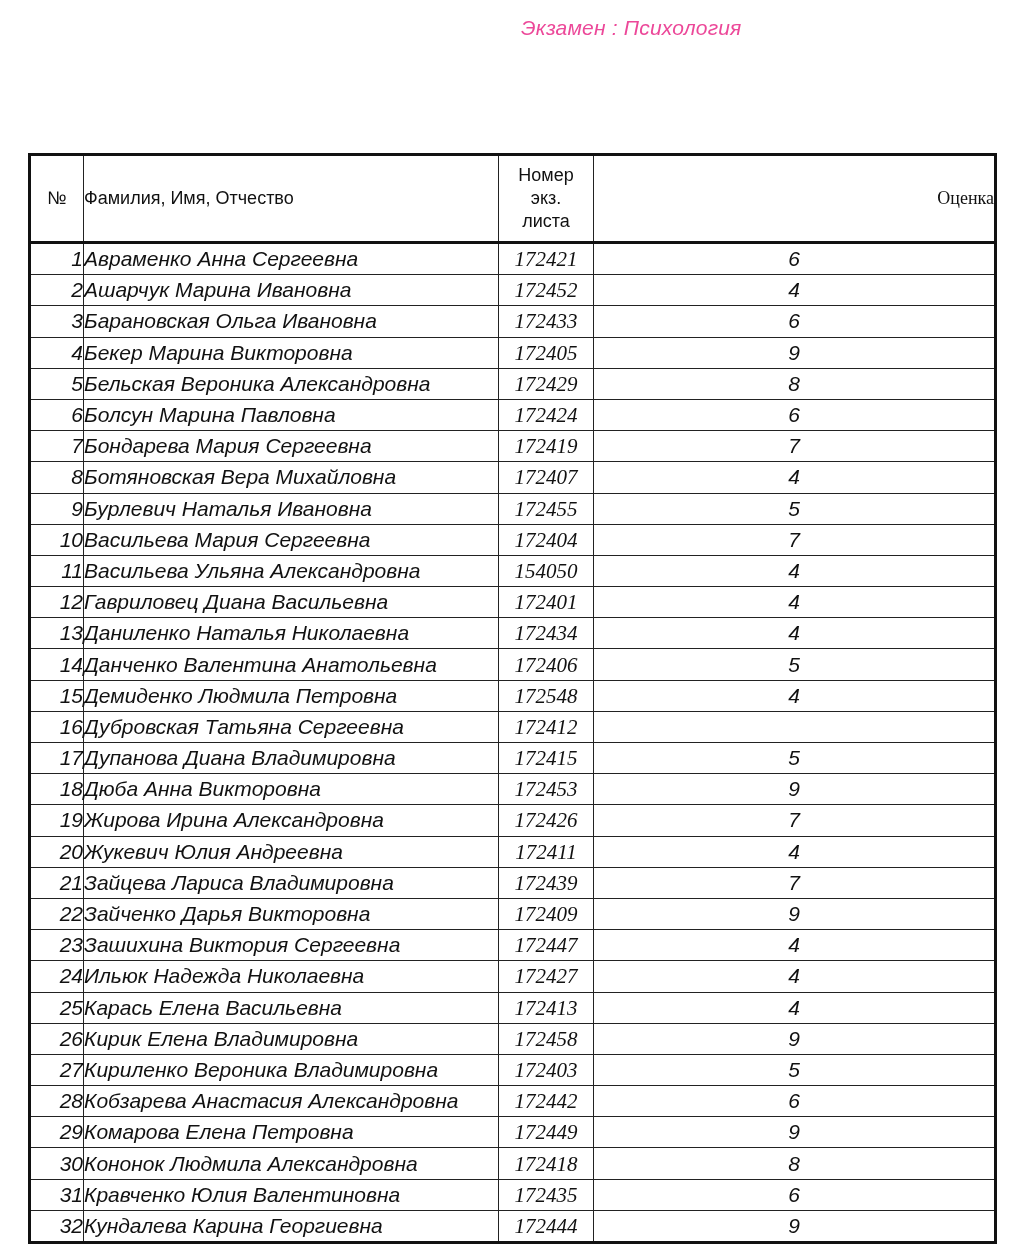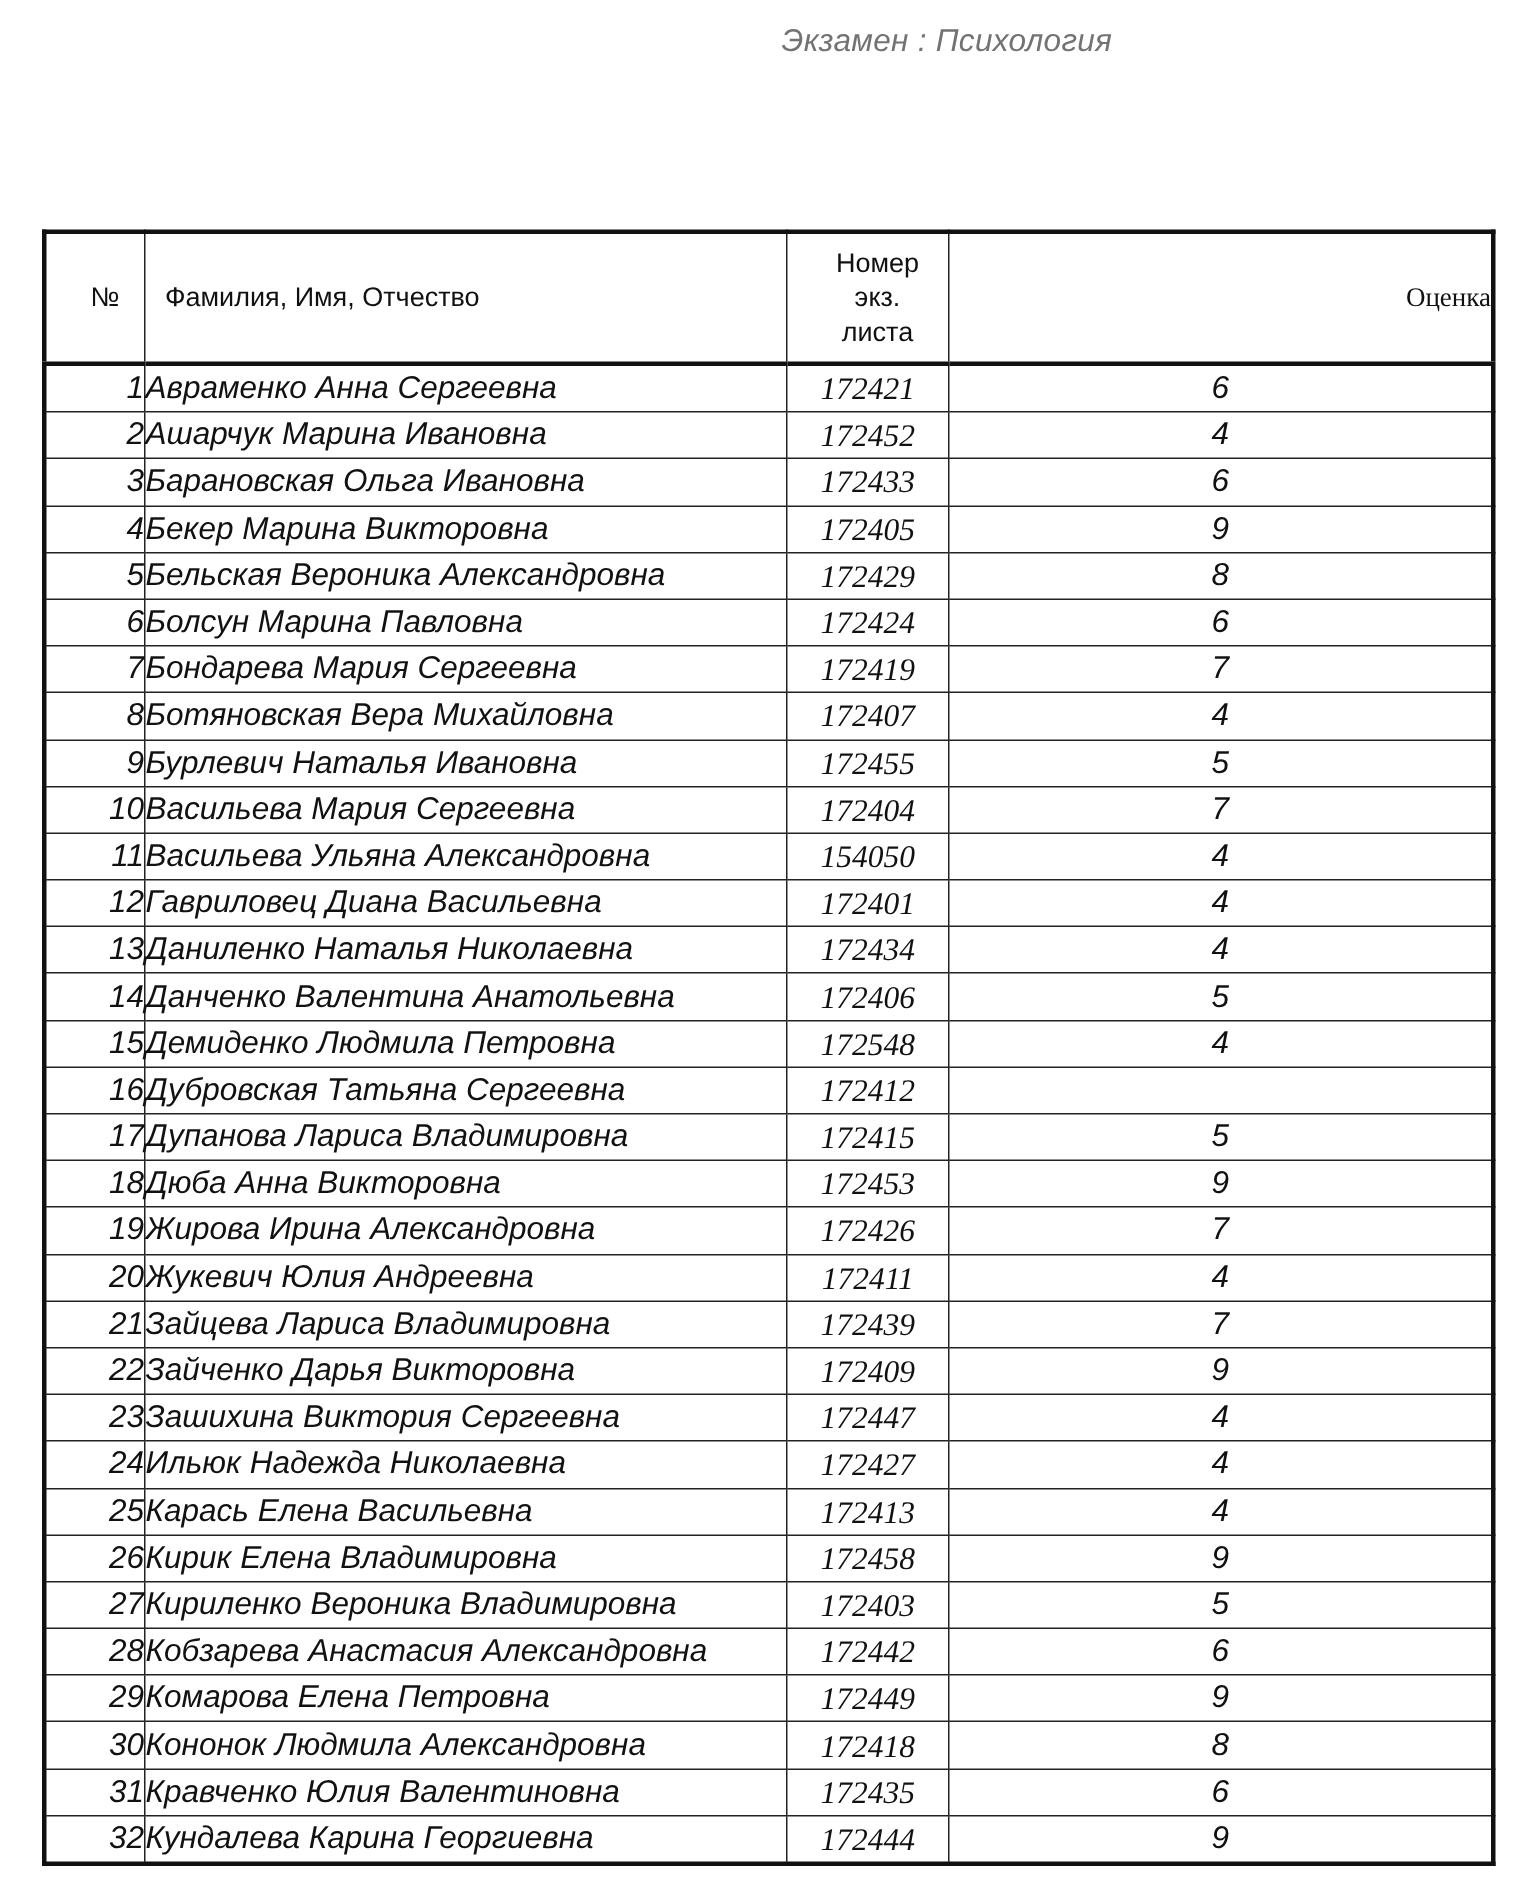--- a/index.html
+++ b/index.html
@@ -1,23 +1,23 @@
 <!DOCTYPE html>
 <html><head>
   <meta charset="utf-8">
   <style>
     html, body { margin: 0; padding: 0; background: #ffffff; }
     body { width: 1024px; height: 1255px; position: relative; overflow: hidden;
            font-family: "Liberation Sans", sans-serif; color: #111; }
     .title { position: absolute; left: 521px; top: 16px; font-size: 21px; font-style: italic;
-             color: #737373; letter-spacing: 0.2px; }
+             color: #ec4899; letter-spacing: 0.2px; }
     table.sheet { position: absolute; left: 28px; top: 153px; width: 969px;
                   border-collapse: collapse; table-layout: fixed; border: 3px solid #111; }
     table.sheet th, table.sheet td { border: 1px solid #222; padding: 0; overflow: visible; white-space: nowrap; }
-    table.sheet th { font-weight: normal; font-size: 18px; height: 85px; vertical-align: middle; border-bottom: 3px solid #111; padding-left: 13px; }
+    table.sheet th { font-weight: normal; font-size: 18px; height: 85px; vertical-align: middle; border-bottom: 3px solid #111; }
     th.c-no { width: 52px; text-align: center; border-right: 2px solid #111; }
     th.c-name { width: 414px; text-align: left; padding-left: 4px; border-right: 2px solid #111; margin-top: 22px; }
     th.c-sheet { width: 94px; text-align: center; line-height: 23px; border-right: 2px solid #111; }
     th.c-grade { text-align: right; font-family: Liberation Serif, serif; }
     table.sheet td { height: 30.2px; font-size: 21px; font-style: italic; line-height: 30px; }
     td.c-no { text-align: right; padding-right: 14px; border-right: 2px solid #111; }
     td.c-name { padding-left: 7px; border-right: 2px solid #111; }
     td.c-sheet { text-align: center; border-right: 2px solid #111; font-family: Liberation Serif, serif; }
     td.c-grade { text-align: center; padding-right: 2px; }
   </style>
@@ -131,21 +131,21 @@
         <td class="c-grade">4</td>
       </tr>
       <tr>
         <td class="c-no">16</td>
         <td class="c-name">Дубровская Татьяна Сергеевна</td>
         <td class="c-sheet">172412</td>
         <td class="c-grade"></td>
       </tr>
       <tr>
         <td class="c-no">17</td>
-        <td class="c-name">Дупанова Лариса Владимировна</td>
+        <td class="c-name">Дупанова Диана Владимировна</td>
         <td class="c-sheet">172415</td>
         <td class="c-grade">5</td>
       </tr>
       <tr>
         <td class="c-no">18</td>
         <td class="c-name">Дюба Анна Викторовна</td>
         <td class="c-sheet">172453</td>
         <td class="c-grade">9</td>
       </tr>
       <tr>

